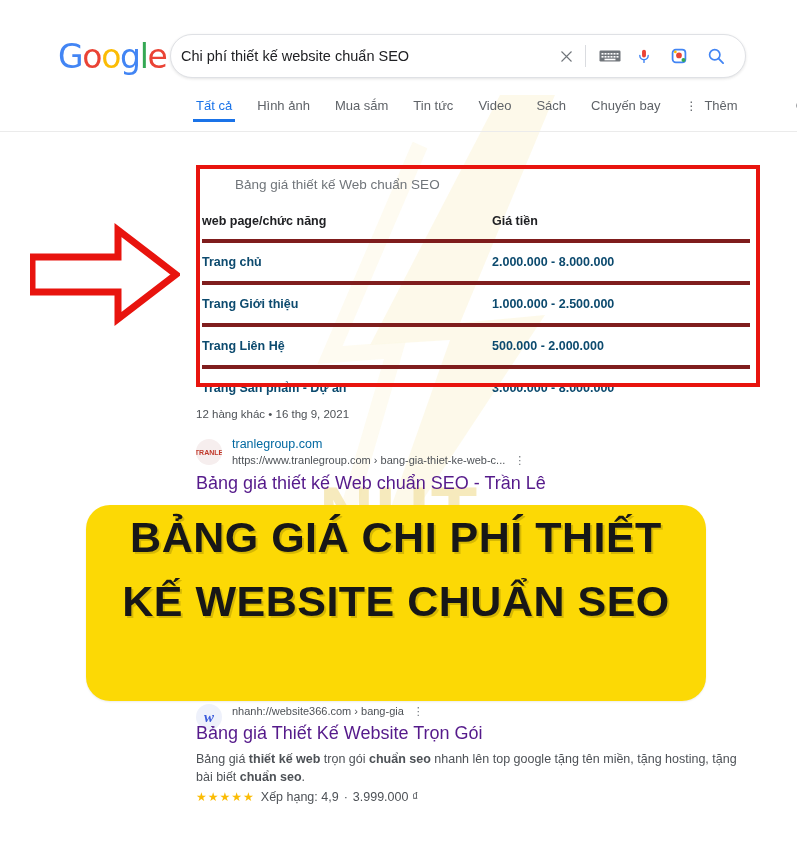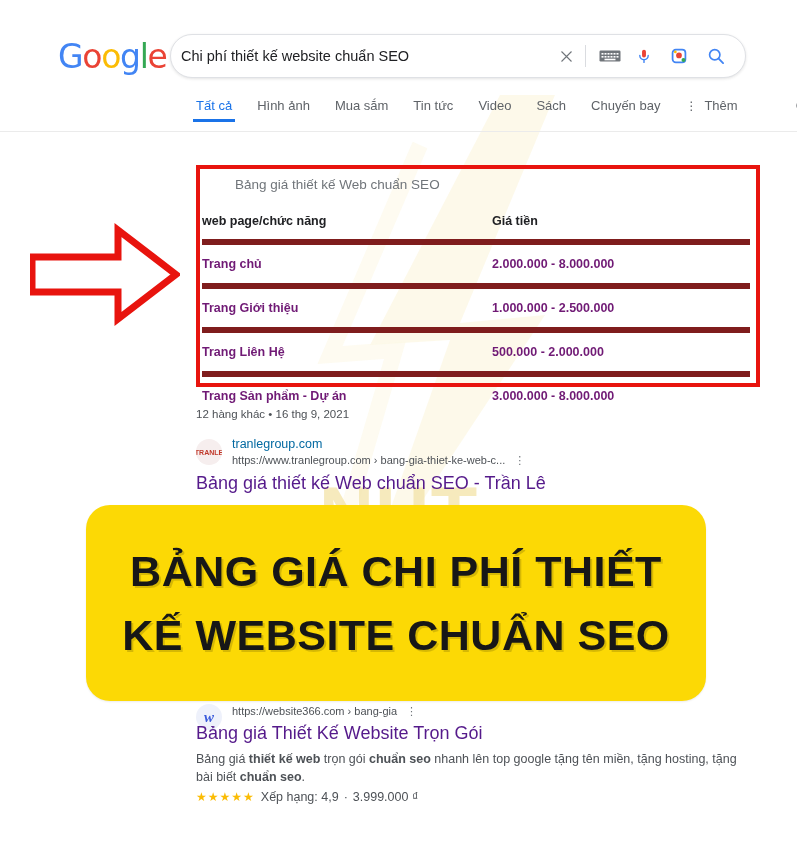--- a/index.html
+++ b/index.html
@@ -84,22 +84,22 @@
   .featured{position:absolute;left:196px;top:165px;width:564px;}
   .featured-title{
     position:absolute;left:7px;top:12px;font-size:13.5px;color:#70757a;margin-left:32px;
   }
   .ftable{position:absolute;left:6px;top:44px;width:548px;border-collapse:collapse;}
   .ftable th{
     text-align:left;font-size:12.5px;color:#202124;font-weight:700;
     padding:5px 0 11px 0;border:none;
   }
   .ftable td{
-    text-align:left;font-size:12.5px;color:#701a75;font-weight:700;
-    padding:12px 0 12px 0;border-top:6px solid #7f1d1d;
+    text-align:left;font-size:12.5px;color:#0c4a6e;font-weight:700;
+    padding:12px 0 12px 0;border-top:4px solid #7f1d1d;
   }
   .col-a{width:290px;}
 
   .rows-meta{
     position:absolute;left:196px;top:408px;font-size:11.5px;color:#4d5156;
   }
 
   
   .result{position:absolute;}
   .res1{left:196px;top:437px;width:470px;}
@@ -123,21 +123,21 @@
     position:absolute;left:0;top:48px;width:560px;font-size:12.5px;color:#4d5156;line-height:18px;
   }
   .res-snippet b{color:#4d5156;font-weight:700;}
   .res-rating{position:absolute;left:0;top:88px;font-size:12.5px;color:#4d5156;display:flex;align-items:center;}
   .stars{color:#fbbc04;letter-spacing:1px;font-size:12px;margin-right:6px;}
 
   
   .banner{
     position:absolute;left:86px;top:505px;width:620px;height:196px;
     background:#fcd905;border-radius:24px;z-index:6;
-    display:flex;flex-direction:column;align-items:center;justify-content:center;
+    display:flex;flex-direction:column;align-items:center;
     box-shadow:0 1px 2px rgba(0,0,0,.08);
   }
   .banner-line{
     color:#171717;font-weight:700;font-size:43px;line-height:64px;
     letter-spacing:.5px;white-space:nowrap;
     text-shadow:2px 2px 0 rgba(0,0,0,.15);
     font-family:"Liberation Sans","DejaVu Sans",sans-serif;
   }
 </style>
 </head>
@@ -284,21 +284,21 @@
       <span class="dots">⋮</span>
     </div>
     <div class="res-title">Bảng giá thiết kế Web chuẩn SEO - Trần Lê</div>
   </div>
 
   <div class="result res2">
     <div class="favicon-wrap">
       <div class="favicon fav-w366">w</div>
     </div>
     <div class="res-url">
-      <span>https://website366.com › bang-gia</span>
+      <span>nhanh://website366.com › bang-gia</span>
       <span class="dots">⋮</span>
     </div>
     <div class="res-title">Bảng giá Thiết Kế Website Trọn Gói</div>
     <div class="res-snippet"><span>Bảng giá </span><b>thiết kế web</b><span> trọn gói </span><b>chuẩn seo</b><span> nhanh lên top google tặng tên miền, tặng hosting, tặng bài biết </span><b>chuẩn seo</b><span>.</span></div>
     <div class="res-rating">
       <span class="stars">★★★★★</span>
       <span>Xếp hạng: 4,9</span>
       <span style="margin:0 5px;">·</span>
       <span>3.999.000 ₫</span>
     </div>

